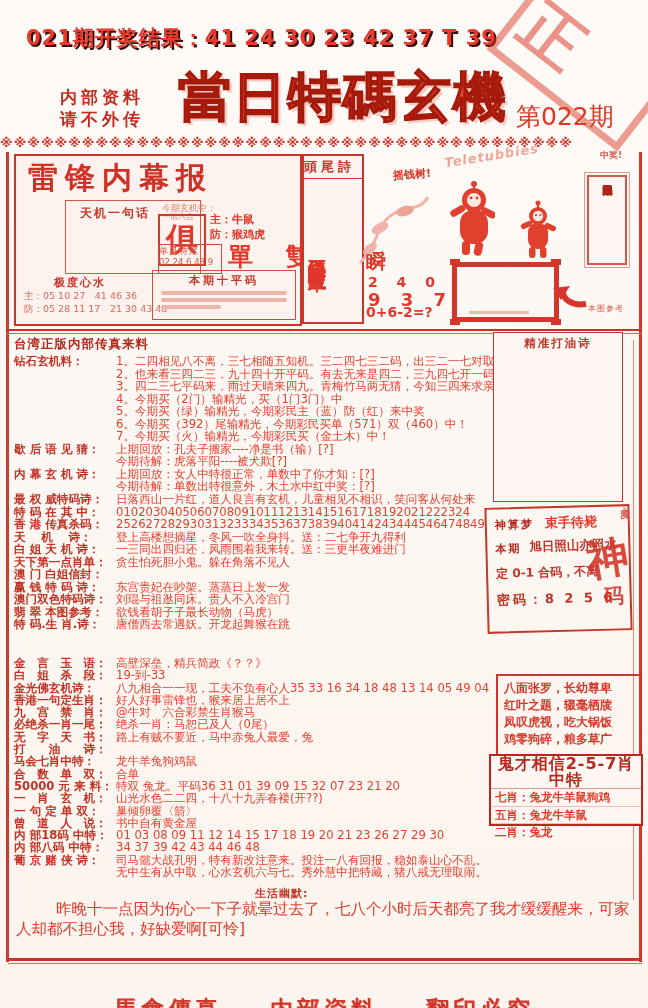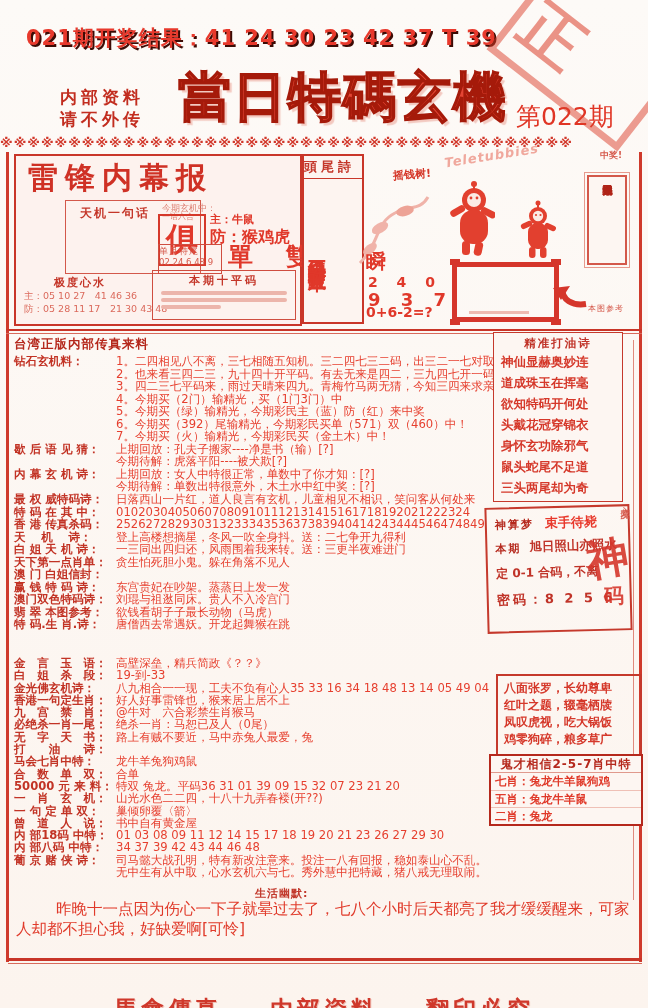--- a/index.html
+++ b/index.html
@@ -37,21 +37,21 @@
   .tianji-box{position:absolute;left:6px;top:44px;width:134px;height:72px;border:1px solid #d3584a;margin-left:43px;}
   .tianji-label{position:absolute;left:14px;top:4px;font-size:12px;font-weight:bold;color:#c43629;letter-spacing:2px;}
   .tianji-sub{position:absolute;right:6px;top:10px;font-size:8px;color:#dd7f72;}
   .xinshui{position:absolute;left:38px;top:119px;font-size:11px;font-weight:bold;color:#c43629;letter-spacing:2px;}
   .lf-nums{position:absolute;left:8px;top:133px;font-size:9.5px;color:#db6a5c;line-height:13px;white-space:nowrap;}
   .jinqi{position:absolute;left:146px;top:46px;font-size:9px;color:#dd7f72;}
   .ju-box{position:absolute;left:142px;top:58px;width:44px;height:48px;border:2px solid #d5382a;
         display:flex;align-items:center;justify-content:center;}
   .ju-box span{font-size:32px;font-weight:bold;color:#e0382a;font-family:"DejaVu Serif",serif;}
   .lf-zhu{position:absolute;left:194px;top:56px;font-size:11px;font-weight:bold;color:#e0382a;}
-  .lf-fang{position:absolute;left:194px;top:71px;font-size:16px;font-weight:bold;color:#e0382a;}
+  .lf-fang{position:absolute;left:194px;top:71px;font-size:11px;font-weight:bold;color:#e0382a;}
   .danyue{position:absolute;left:142px;top:88px;width:62px;height:28px;border:1px solid #cf4d3f;text-align:left;}
   .danyue .t{font-size:9px;color:#d5584a;letter-spacing:1px;line-height:12px;}
   .danyue .n{font-size:8.5px;color:#d5584a;line-height:10px;}
   .danshuang{position:absolute;left:212px;top:84px;font-size:25px;font-weight:bold;
         font-family:"DejaVu Serif",serif;color:#e0382a;letter-spacing:12px;white-space:nowrap;}
   .pingma{position:absolute;left:136px;top:114px;width:142px;height:48px;border:1px solid #cf4d3f;}
   .pingma .t{text-align:center;font-size:11px;font-weight:bold;color:#c43629;letter-spacing:3px;margin-top:2px;}
   .blurbar{height:4px;background:#ecb5ab;margin:3px 8px 0 8px;border-radius:2px;}
   
   .headtail{position:absolute;left:302px;top:154px;width:58px;height:166px;border:2px solid #c93629;background:#fdf4f0;}
@@ -106,21 +106,21 @@
   .ss-l4{position:absolute;left:8px;top:82px;font-size:13px;font-weight:bold;color:#c03328;letter-spacing:3px;}
   .ss-big1{position:absolute;right:0px;top:24px;font-size:42px;font-weight:bold;color:rgba(213,54,43,.9);
         font-family:"DejaVu Serif",serif;transform:rotate(-8deg);}
   .ss-big2{position:absolute;right:6px;top:76px;font-size:20px;font-weight:bold;color:rgba(213,54,43,.9);
         font-family:"DejaVu Serif",serif;}
   .ss-vert{position:absolute;right:-4px;top:-8px;writing-mode:vertical-rl;text-orientation:upright;
         font-size:10px;color:#d5584a;letter-spacing:2px;}
   .couplets{position:absolute;left:496px;top:674px;width:142px;height:78px;border:2px solid #c5392c;padding-top:4px;}
   .couplets .ln{font-size:12px;font-weight:bold;color:#d5382a;line-height:17px;padding-left:6px;white-space:nowrap;}
   .guicai{position:absolute;left:489px;top:754px;width:150px;height:68px;border:2px solid #b5281c;background:#fdf6f2;}
-  .guicai .t{text-align:center;font-size:12px;font-weight:bold;color:#b5281c;letter-spacing:1px;
+  .guicai .t{text-align:center;font-size:16px;font-weight:bold;color:#b5281c;letter-spacing:1px;
         line-height:16px;border-bottom:1px solid #e0998d;}
   .guicai .ln{font-size:11.5px;font-weight:bold;color:#e03a2a;line-height:16.5px;padding-left:4px;
         border-bottom:1px solid #efc0b6;white-space:nowrap;}
   .guicai .ln:last-child{border-bottom:none;}
   
   .humor-label{position:absolute;left:255px;top:886px;font-size:11px;font-weight:bold;color:#c2392c;letter-spacing:1px;}
   .humor-text{position:absolute;left:16px;top:900px;width:614px;font-size:15.5px;line-height:19.5px;
         color:#e03a2a;text-indent:40px;}
   .footer{position:absolute;left:0;top:970px;width:648px;display:flex;justify-content:center;gap:48px;}
   .footer span{font-size:23px;font-weight:bold;font-family:"DejaVu Serif",serif;color:#cf382b;
@@ -452,36 +452,20 @@
 
         <div class="row">
           <span class="lbl"></span>
           <span class="txt">无中生有从中取，心水玄机六与七。秀外慧中把特藏，猪八戒无理取闹。</span>
         </div>
       </div>
   </div>
 
   <div class="dayou">
     <div class="t">精准打油诗</div>
-    <div>
-
-        <div class="ln">神仙显赫奥妙连</div>
-
-        <div class="ln">道成珠玉在挥毫</div>
-
-        <div class="ln">欲知特码开何处</div>
-
-        <div class="ln">头戴花冠穿锦衣</div>
-
-        <div class="ln">身怀玄功除邪气</div>
-
-        <div class="ln">鼠头蛇尾不足道</div>
-
-        <div class="ln">三头两尾却为奇</div>
-      </div>
   </div>
 
   <div class="shensuan">
     <div class="ss-l1">神算梦</div>
     <div class="ss-t1">束手待毙</div>
     <div class="ss-l2">本期</div>
     <div class="ss-t2">旭日照山亦照水</div>
     <div class="ss-l3">定 0-1 合码，不离</div>
     <div class="ss-l4">密码：8 2 5 6</div>
     <div class="ss-big1">神</div>

